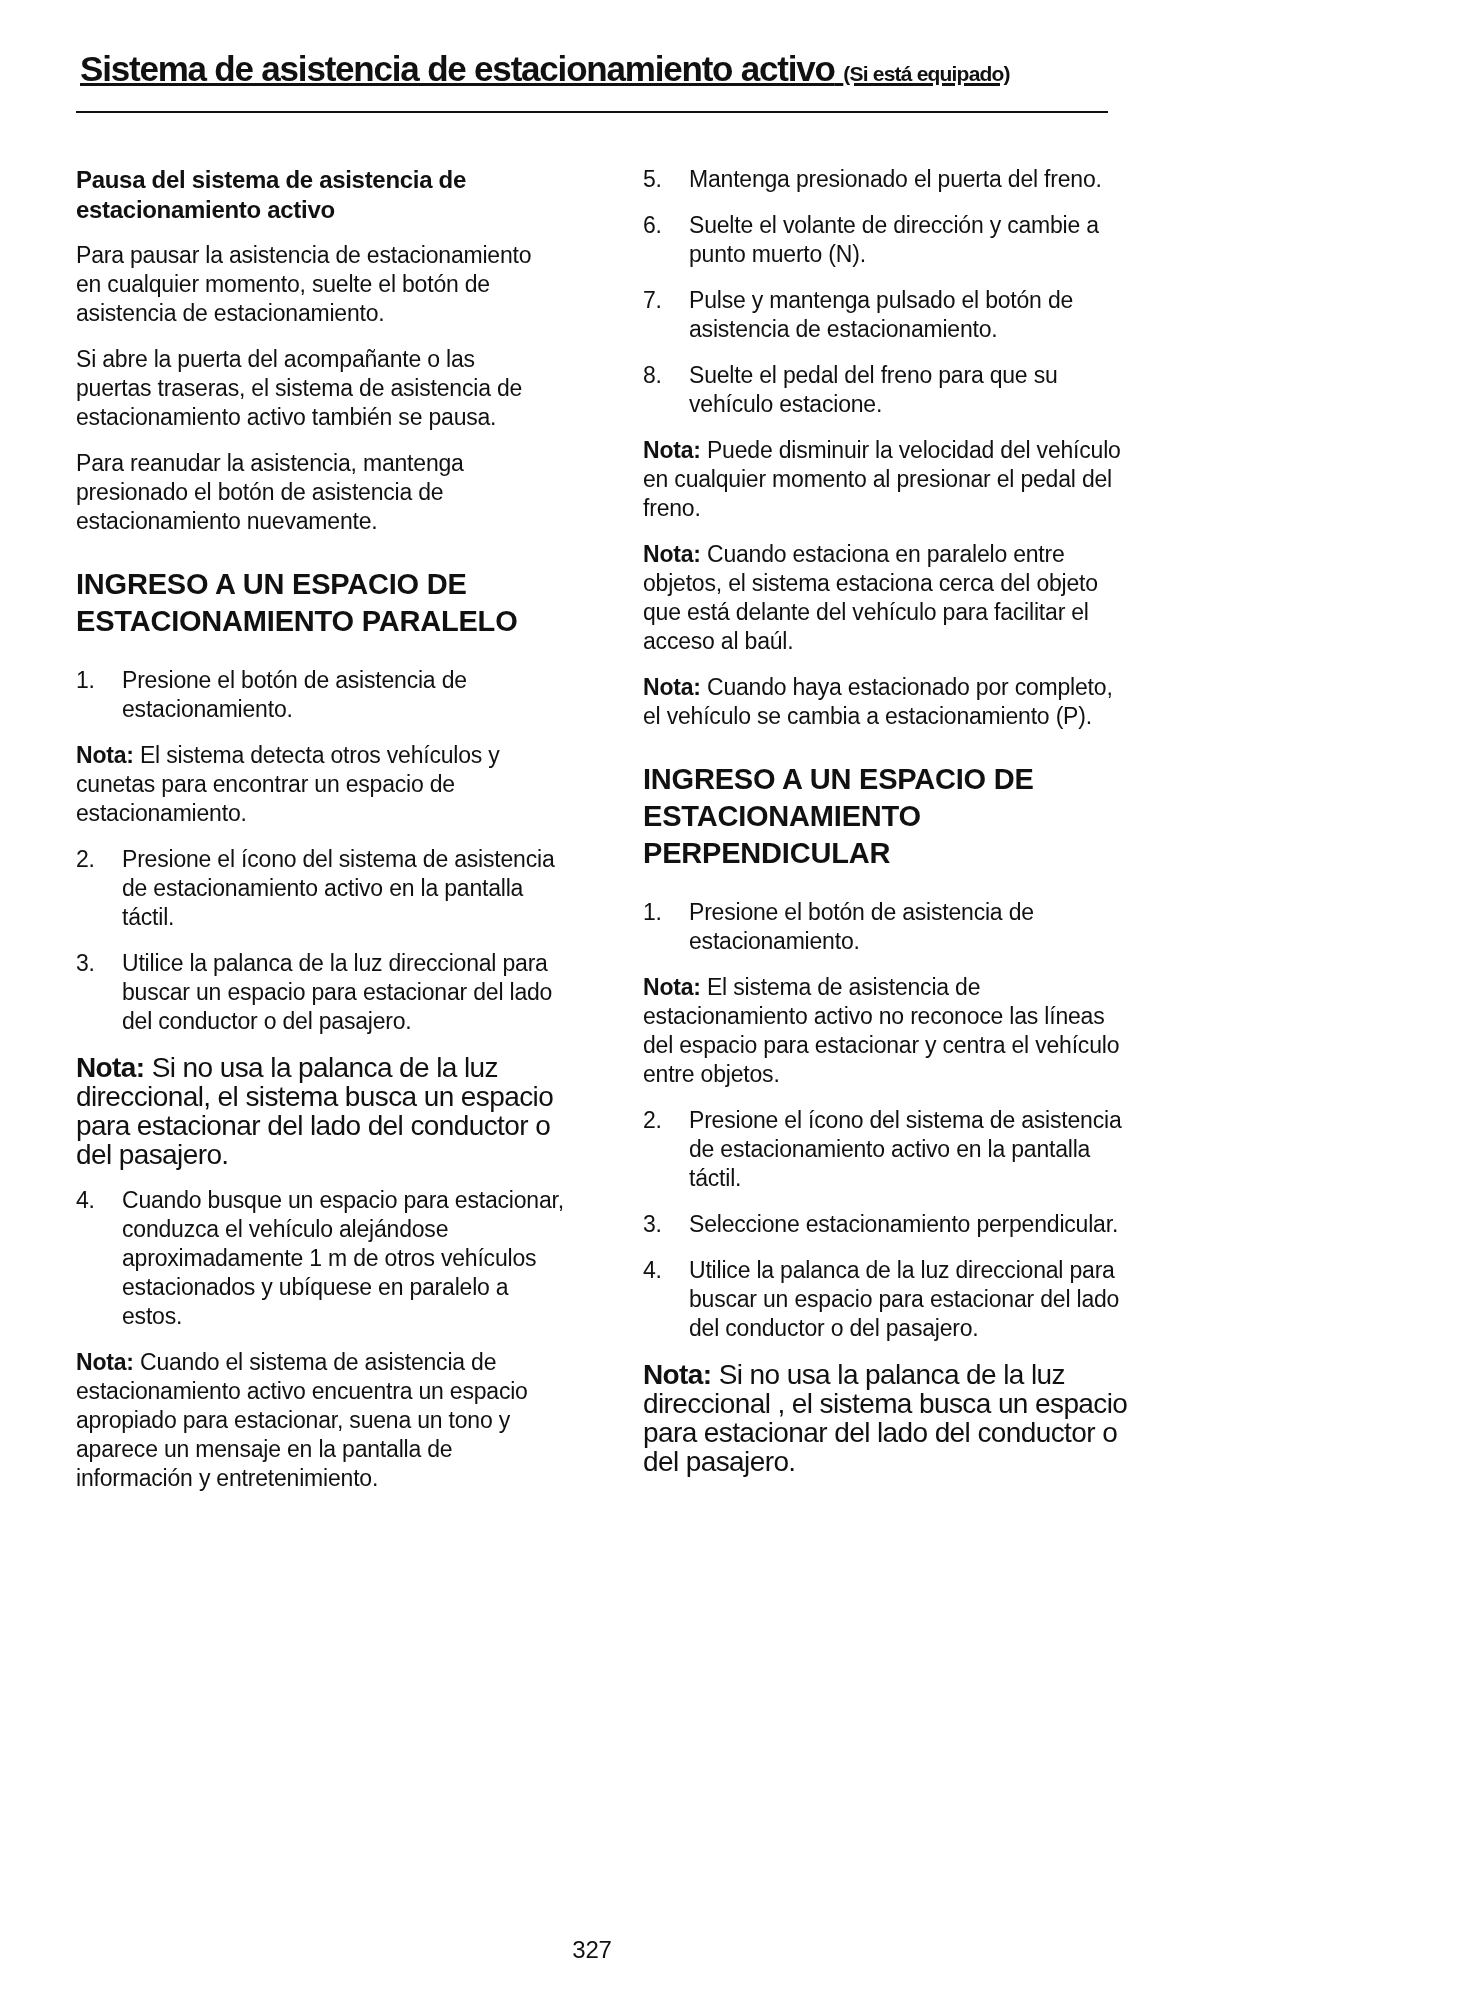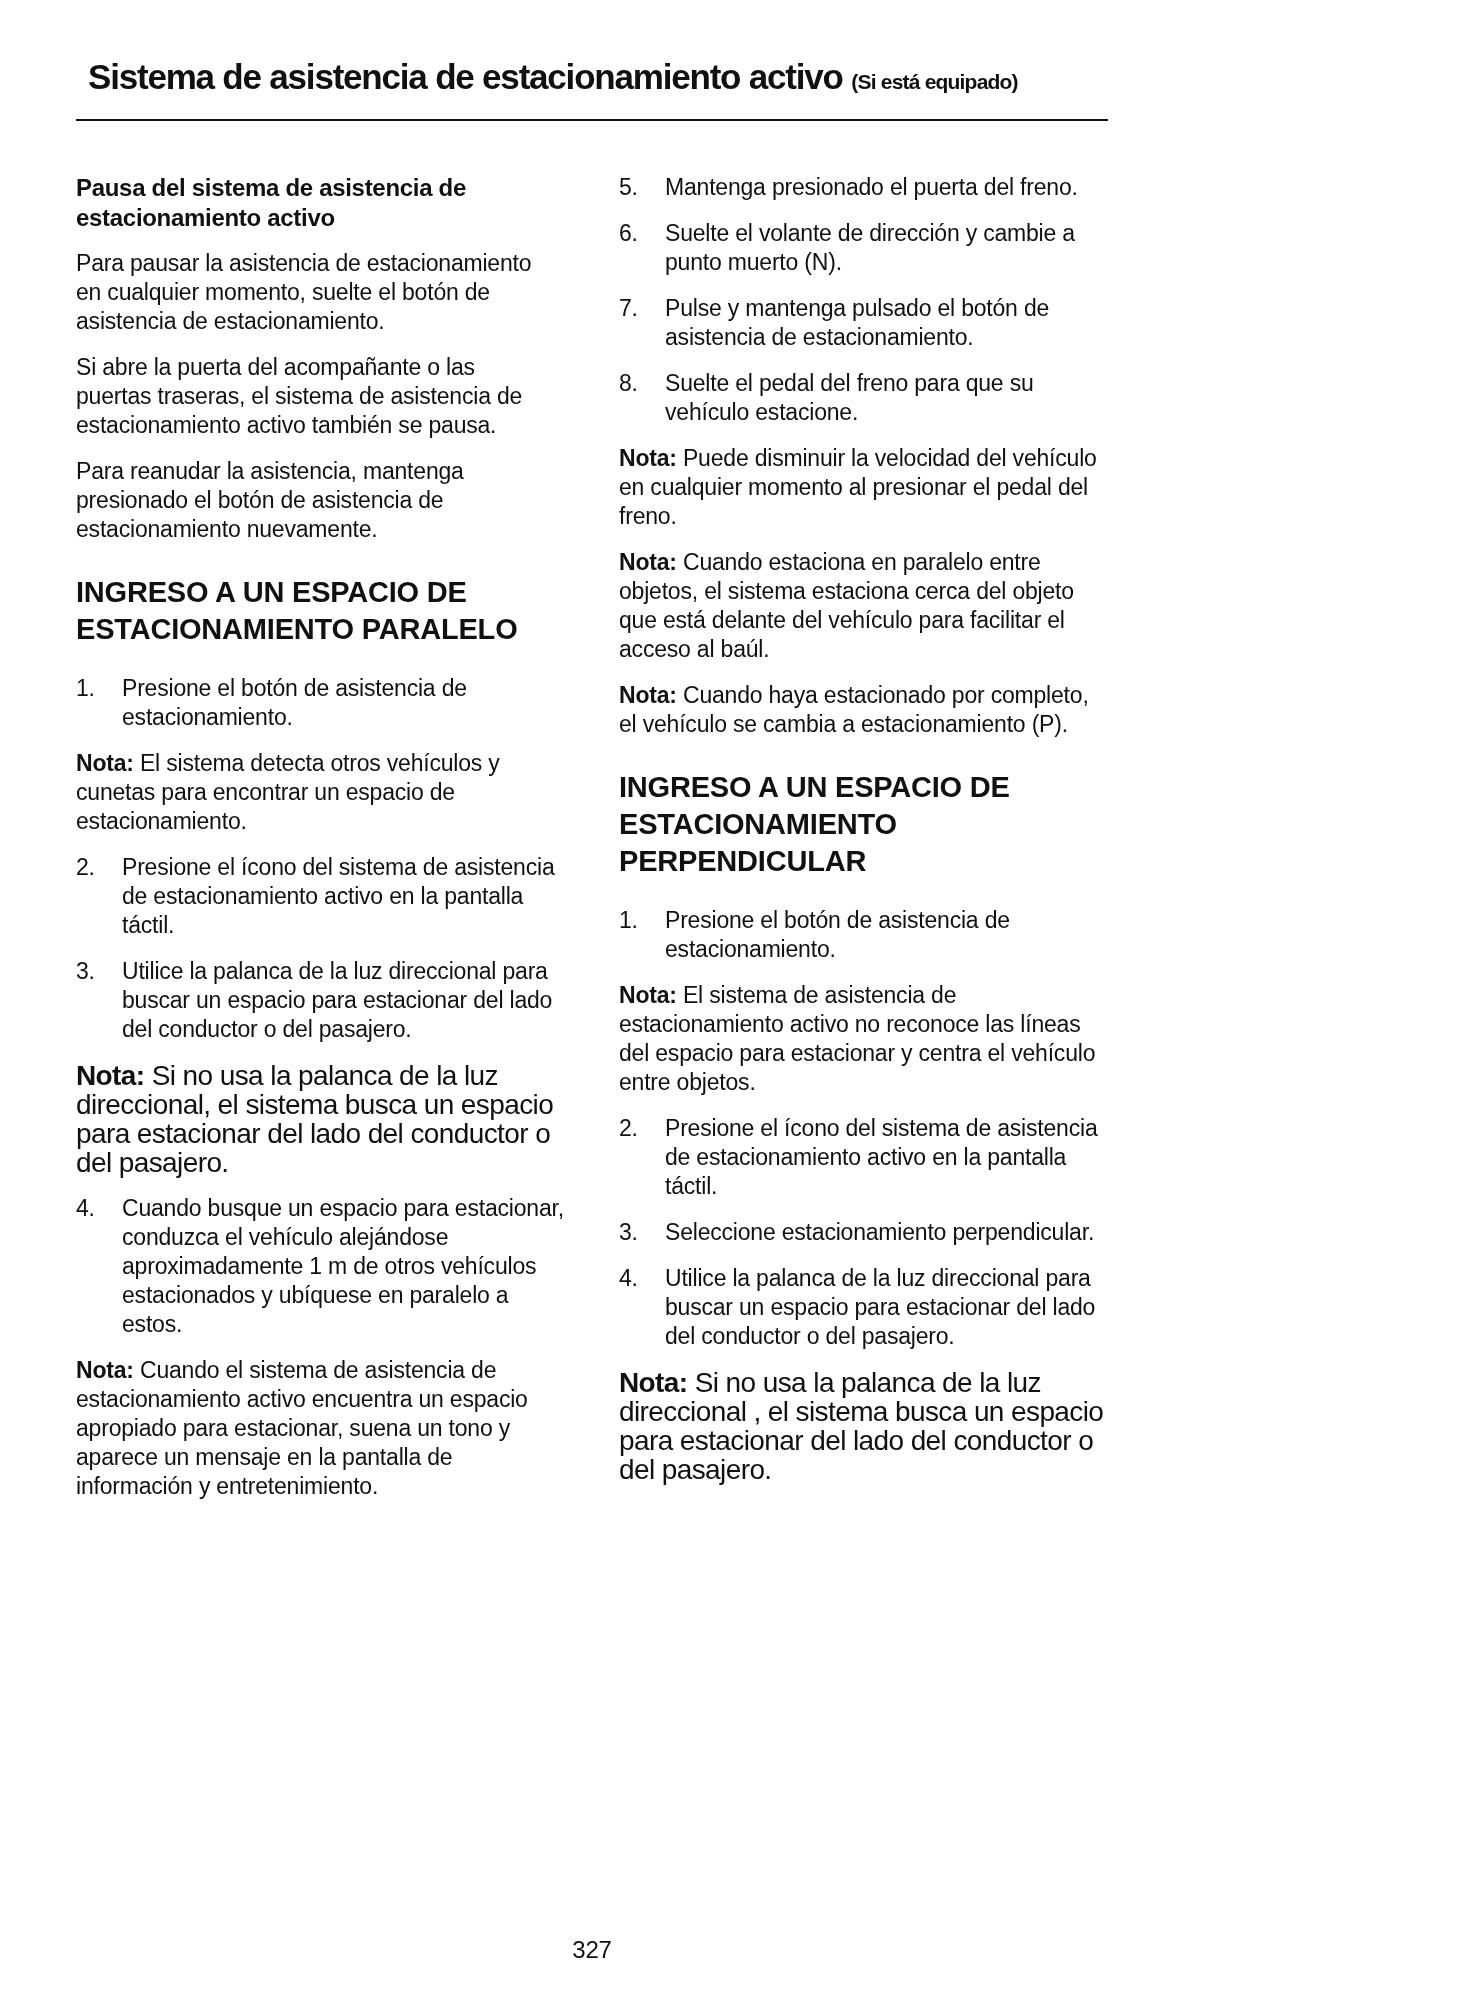--- a/index.html
+++ b/index.html
@@ -16,41 +16,42 @@
     box-sizing: border-box;
     overflow: hidden;
   }
   .content {
     position: absolute;
     left: 76px;
     top: 44px;
     width: 1032px;
   }
   .header h1 {
-    margin: 12px;
+    margin: 4px;
     font-size: 35px;
     line-height: 42px;
     font-weight: bold;
     letter-spacing: -1.2px;
     white-space: nowrap;
+    text-decoration: underline;
   }
   .header .suffix {
     font-size: 21px;
     font-weight: bold;
     letter-spacing: -0.8px;
   }
   .rule {
     border: 0;
     border-top: 2px solid #111;
     margin: 16px 0 0 0;
     width: 100%;
   }
   .columns {
     display: flex;
-    gap: 54px;
+    gap: 78px;
     margin-top: 52px;
   }
   .col {
     width: 489px;
     flex: 0 0 489px;
   }
   .subheading {
     font-size: 24px;
     line-height: 30px;
     font-weight: bold;

